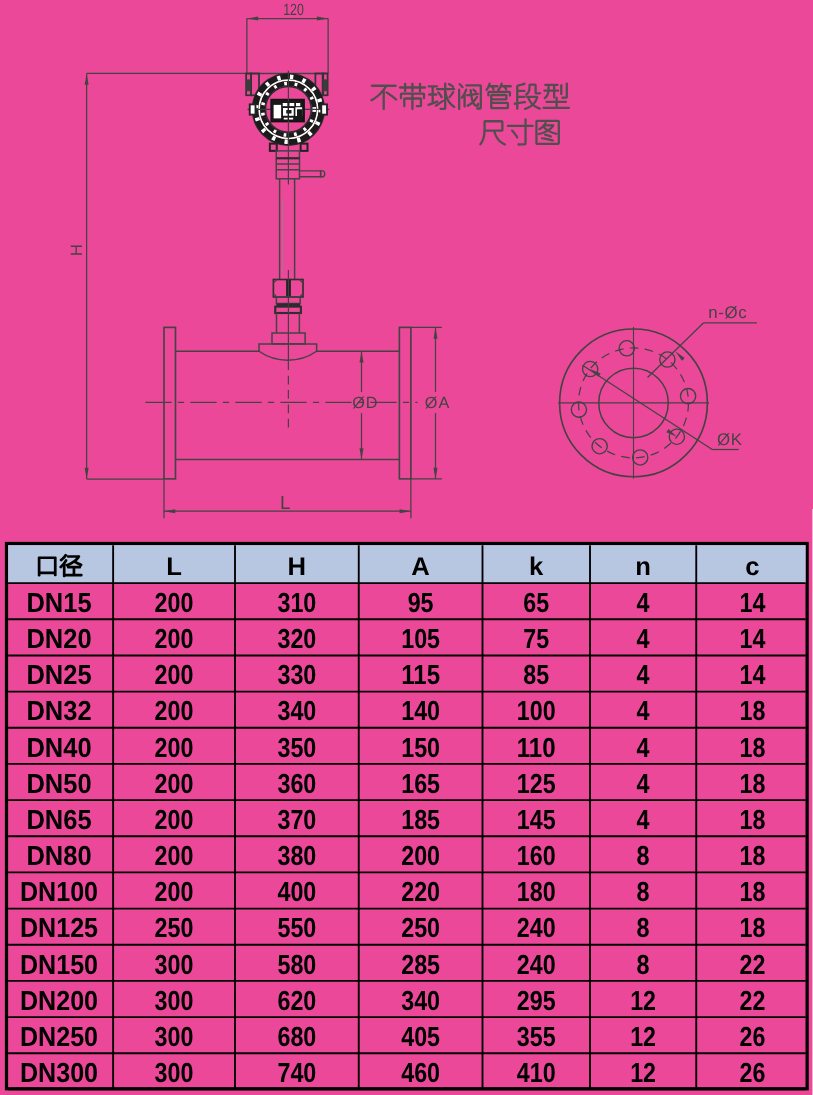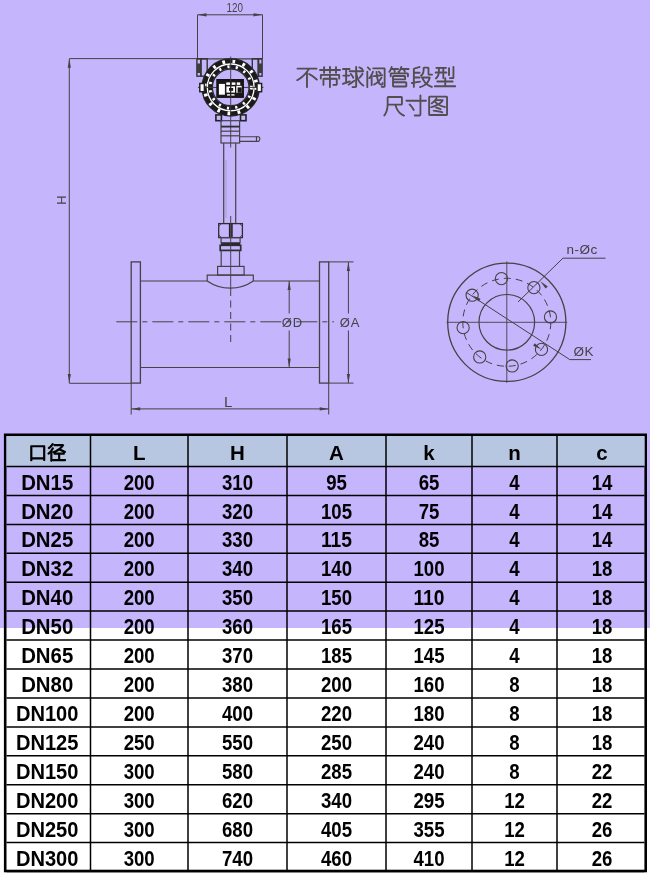--- a/index.html
+++ b/index.html
@@ -1,17 +1,17 @@
 <!DOCTYPE html>
 <html><head><meta charset="utf-8"><style>
 html,body{margin:0;padding:0;background:#fff;width:650px;height:876px;overflow:hidden}
 *{box-sizing:border-box}
 </style></head>
 <body>
-<div style="position:relative;width:650px;height:628px;background:#c4b5fd">
+<div style="position:relative;width:650px;height:876px;background:#ec4899">
 <svg width="650" height="433" viewBox="0 0 650 433" style="position:absolute;left:0;top:0">
       <text x="234.8" y="12.4" font-size="13" text-anchor="middle" fill="#434343" font-family="Liberation Sans, sans-serif" textLength="16.5" lengthAdjust="spacingAndGlyphs">120</text>
 <line x1="197.5" y1="14.8" x2="197.5" y2="58.6" stroke="#434343" stroke-width="1"></line>
 <line x1="262.5" y1="14.8" x2="262.5" y2="58.6" stroke="#434343" stroke-width="1"></line>
 <line x1="197.5" y1="14.8" x2="262.5" y2="14.8" stroke="#434343" stroke-width="1"></line>
 <polygon points="197.5,14.8 206.5,13.2 206.5,16.4" fill="#434343"></polygon>
 <polygon points="262.5,14.8 253.5,16.4 253.5,13.2" fill="#434343"></polygon>
 <line x1="69.3" y1="58.8" x2="69.3" y2="383.1" stroke="#434343" stroke-width="1"></line>
 <polygon points="69.3,58.8 70.9,67.8 67.7,67.8" fill="#434343"></polygon>
 <polygon points="69.3,383.1 67.7,374.1 70.9,374.1" fill="#434343"></polygon>

